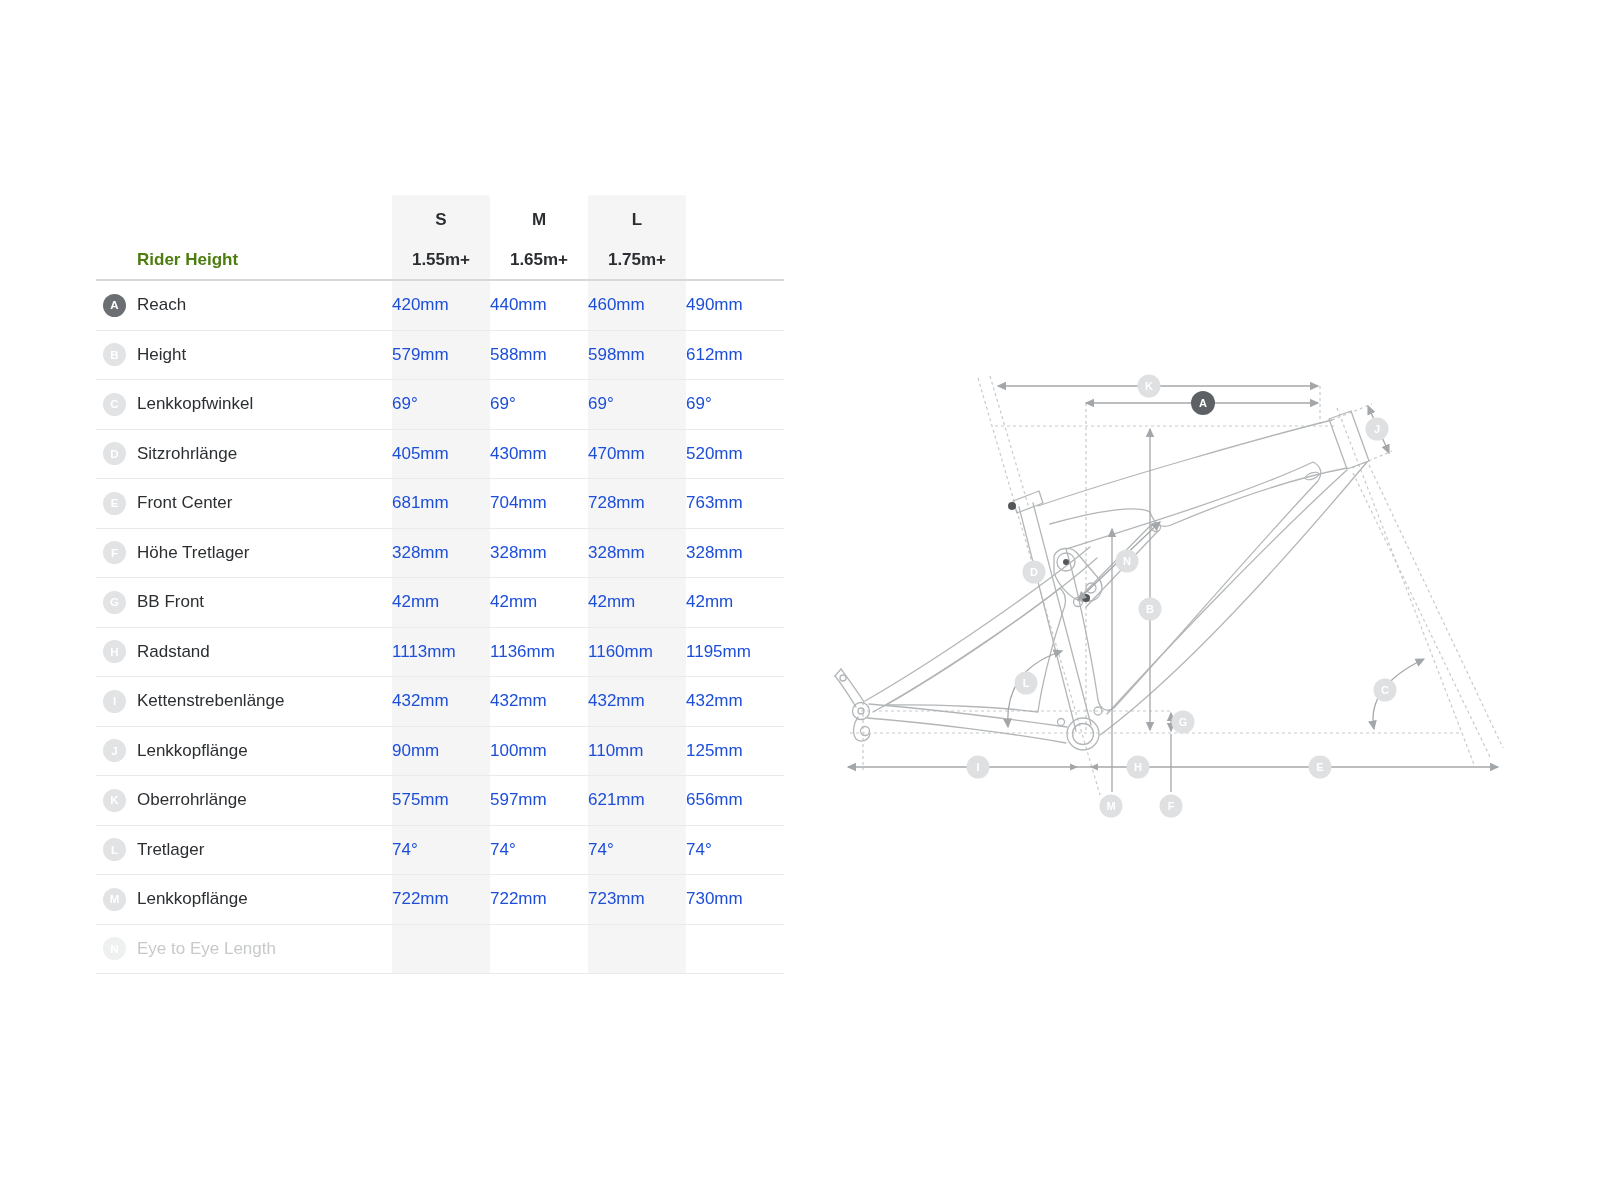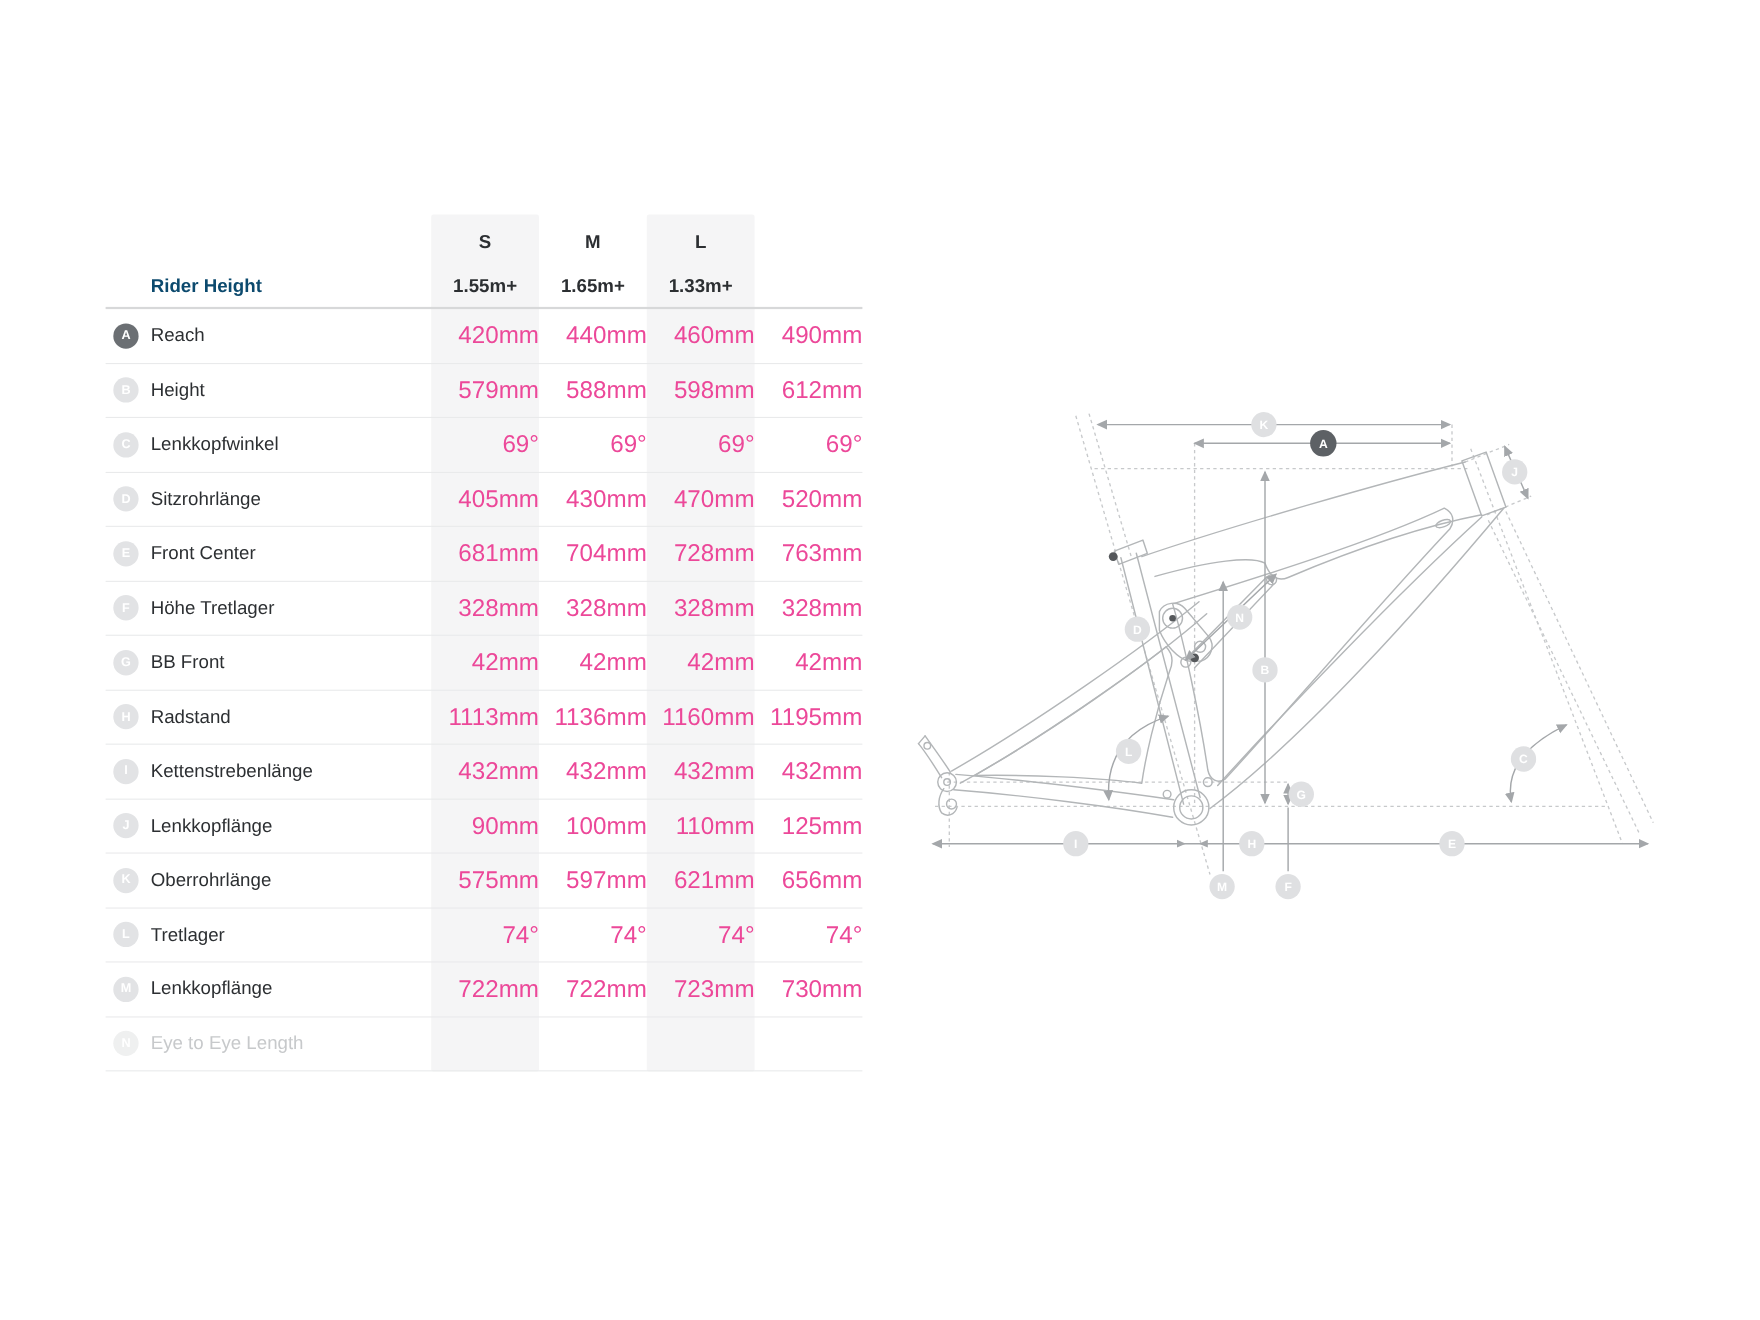--- a/index.html
+++ b/index.html
@@ -7,33 +7,33 @@
     width:1600px; height:1200px; position:relative; overflow:hidden;
     background:#ffffff; font-family:"Liberation Sans", sans-serif;
   }
   
   .geo-table { position:absolute; left:96px; top:195px; width:688px; }
   .stripe { position:absolute; top:0; bottom:0; background:#f5f5f6; border-radius:2px; z-index:0; }
   .stripe.col-s { left:296px; width:98px; }
   .stripe.col-l { left:492px; width:98px; }
   .thead { position:relative; z-index:1; display:flex; height:84px; border-bottom:2px solid #d7d8d9; box-sizing:content-box; }
   .th-label { width:296px; box-sizing:border-box; display:flex; align-items:flex-end; padding:0 0 9px 41px;
-              font-weight:bold; font-size:17px; color:#0c4a6e;text-align:center; }
+              font-weight:bold; font-size:17px; color:#4d7c0f;text-align:center; }
   .th-size { width:98px; box-sizing:border-box; display:flex; flex-direction:column; justify-content:space-between;
              padding:15px 0 9px; text-align:center; font-weight:bold; font-size:17px; color:#2c2f32; }
   .rows { position:relative; z-index:1; }
   .row { display:flex; align-items:center; height:48.5px; border-bottom:1px solid #e9eaeb; }
   .row-label-cell { width:296px; box-sizing:border-box; display:flex; align-items:center; gap:11px; padding-left:7px; }
   .badge { width:23px; height:23px; border-radius:50%; background:#e2e3e5; color:#fff;
            font-size:11.5px; font-weight:bold; display:flex; align-items:center; justify-content:center; flex:0 0 23px; }
   .row.active .badge { background:#6b6f73; }
   .row.disabled .badge { background:#eff0f0; }
   .label { font-weight:normal; font-size:17px; color:#2c2f32; }
   .row.disabled .label { color:#c7c9cb; }
-  .cell { width:98px; text-align:right; font-size:22px; color:#ec4899; }
+  .cell { width:98px; text-align:left; font-size:17px; color:#1d4ed8; }
   
   .diagram { position:absolute; left:820px; top:330px; }
   .diagram svg text { font-family:"Liberation Sans", sans-serif; }
 </style>
 </head>
 <body>
 
 <div class="geo-table">
   <div class="stripe col-s"></div>
   <div class="stripe col-l"></div>
@@ -44,21 +44,21 @@
   <div class="th-size">
         <span>S</span>
         <span>1.55m+</span>
       </div>
       <div class="th-size">
         <span>M</span>
         <span>1.65m+</span>
       </div>
       <div class="th-size">
         <span>L</span>
-        <span>1.33m+</span>
+        <span>1.75m+</span>
       </div>
     </div>
 
   <div class="rows">
 
   <div class="row active">
         <div class="row-label-cell">
           <span class="badge">A</span>
           <span class="label">Reach</span>
         </div>

